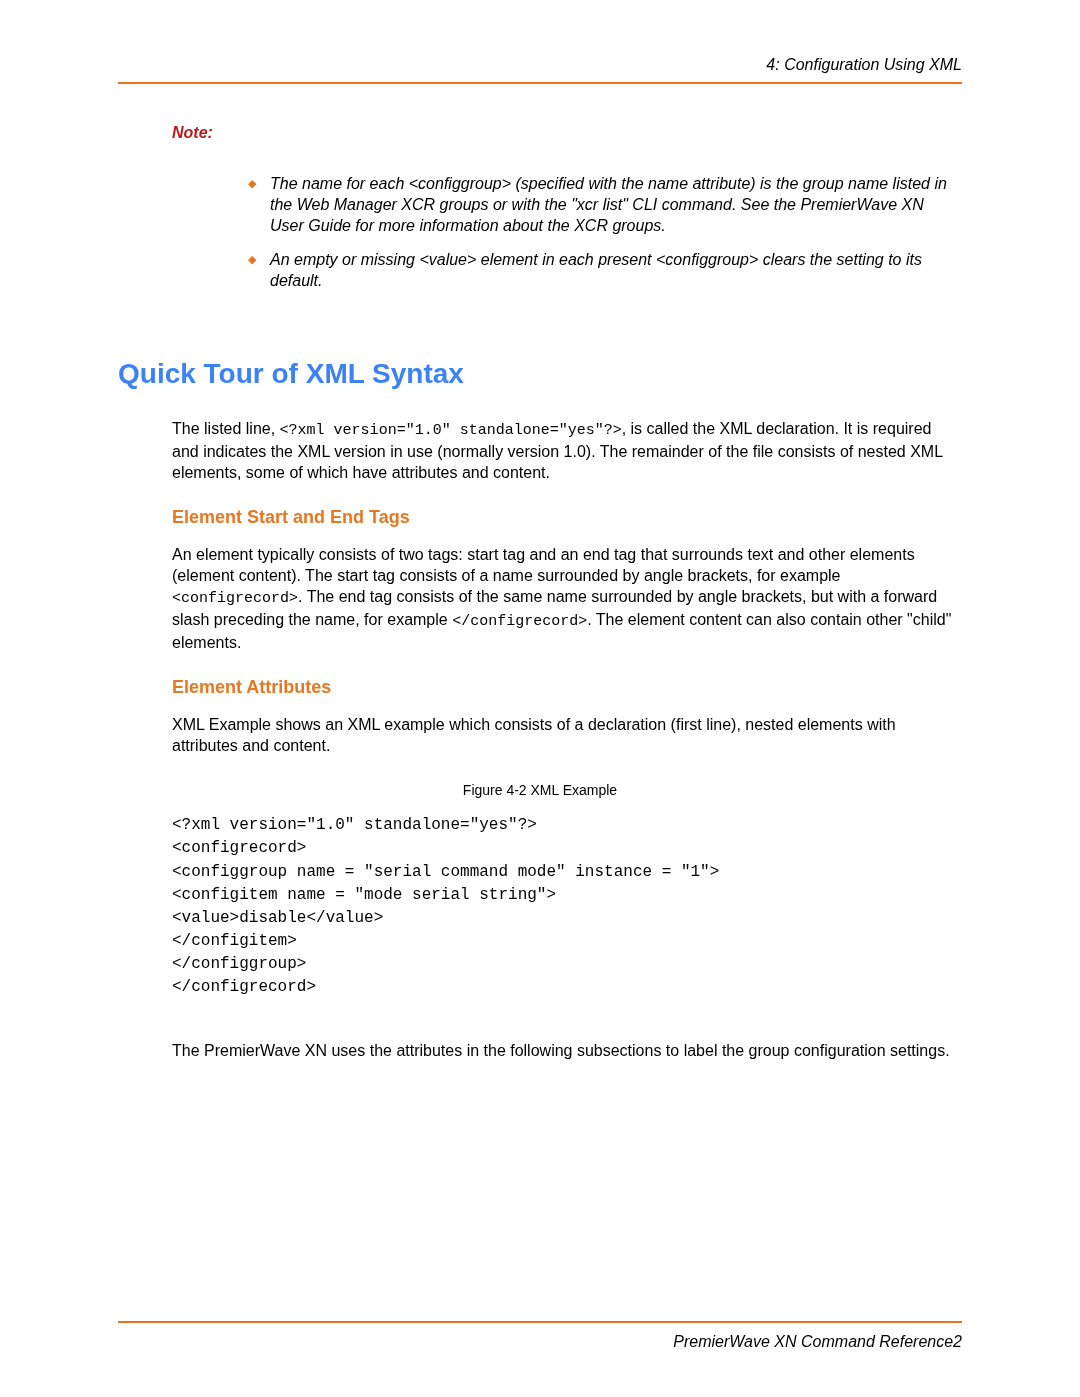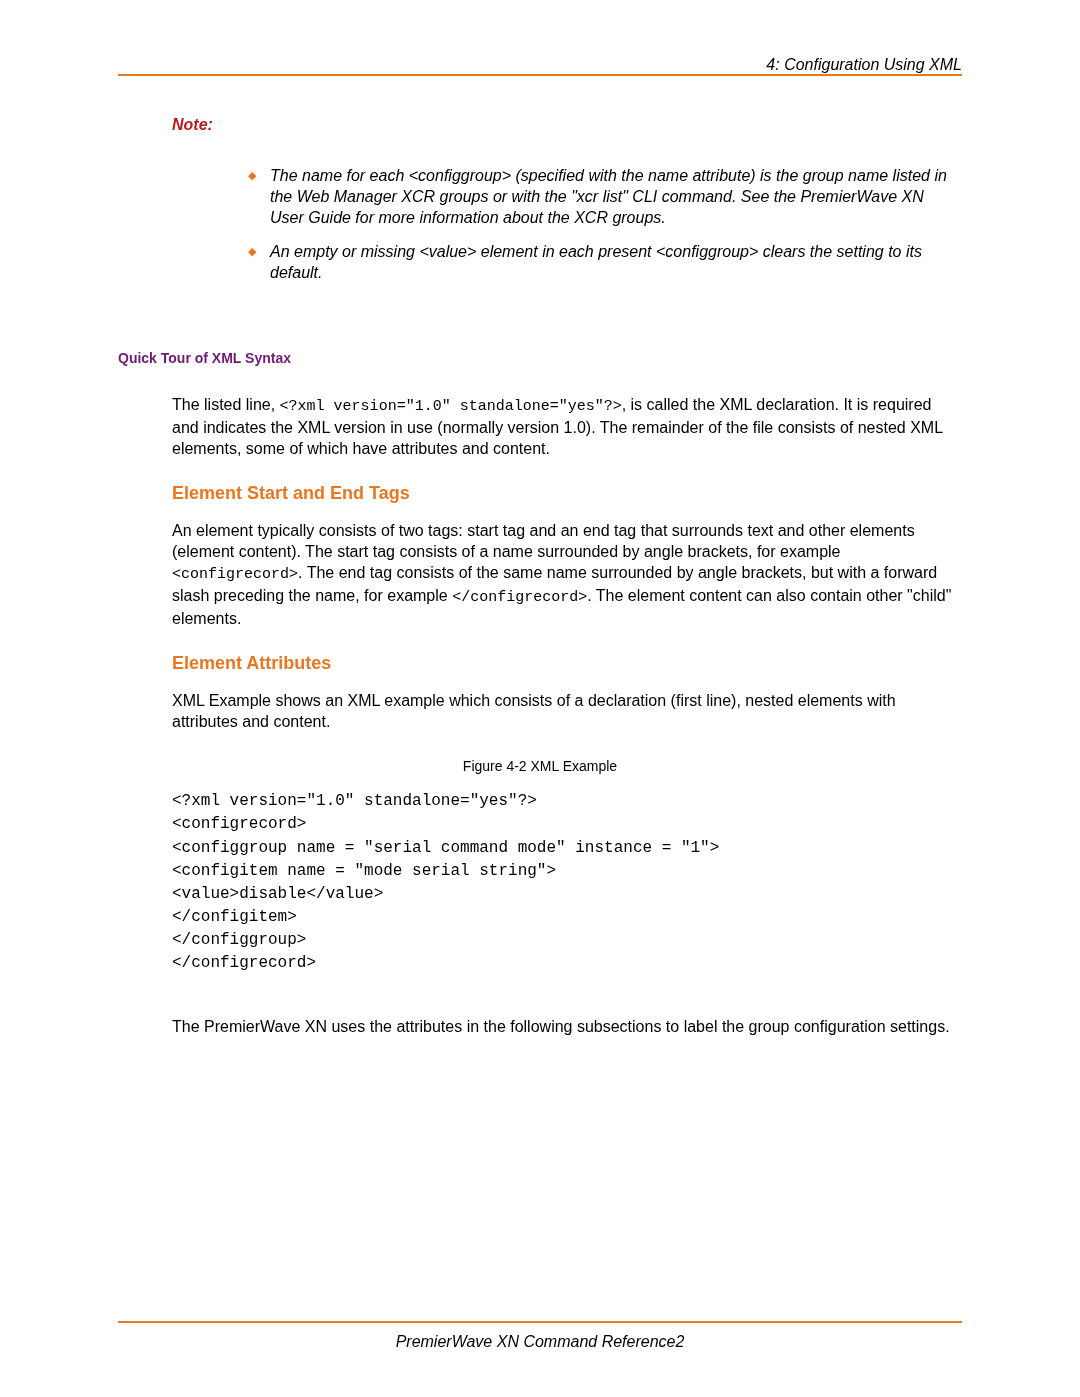--- a/index.html
+++ b/index.html
@@ -12,20 +12,21 @@
   }
   .page {
     width: 1080px;
     height: 1397px;
     position: relative;
     box-sizing: border-box;
     padding: 56px 118px 0 118px;
   }
   .header-line {
     border-bottom: 2px solid #e87722;
+    padding-bottom: 8px;
     text-align: right;
     font-style: italic;
     font-size: 16px;
     margin-bottom: 40px;
   }
   .note-label {
     font-style: italic;
     font-weight: bold;
     color: #b91c1c;
     font-size: 16px;
@@ -49,22 +50,22 @@
   .note-list li::before {
     content: "◆";
     color: #e87722;
     position: absolute;
     left: 0;
     top: 2px;
     font-size: 11px;
     font-style: normal;
   }
   h2.section-title {
-    color: #701a75;
-    font-size: 14px;
+    color: #3b82f6;
+    font-size: 28px;
     font-weight: bold;
     margin-top: 66px;
     margin-bottom: 28px;
   }
   h3.subsection-title {
     color: #e87722;
     font-size: 18px;
     font-weight: bold;
     margin-left: 54px;
     margin-top: 24px;
@@ -97,21 +98,21 @@
     margin-bottom: 40px;
   }
   .footer {
     position: absolute;
     bottom: 46px;
     left: 118px;
     right: 118px;
     border-top: 2px solid #e87722;
     padding-top: 10px;
     display: flex;
-    justify-content: center;
+    justify-content: flex-end;
     font-style: italic;
     font-size: 16px;
   }
 </style>
 </head>
 <body>
 
 <div class="page">
 
   <div class="header-line">

